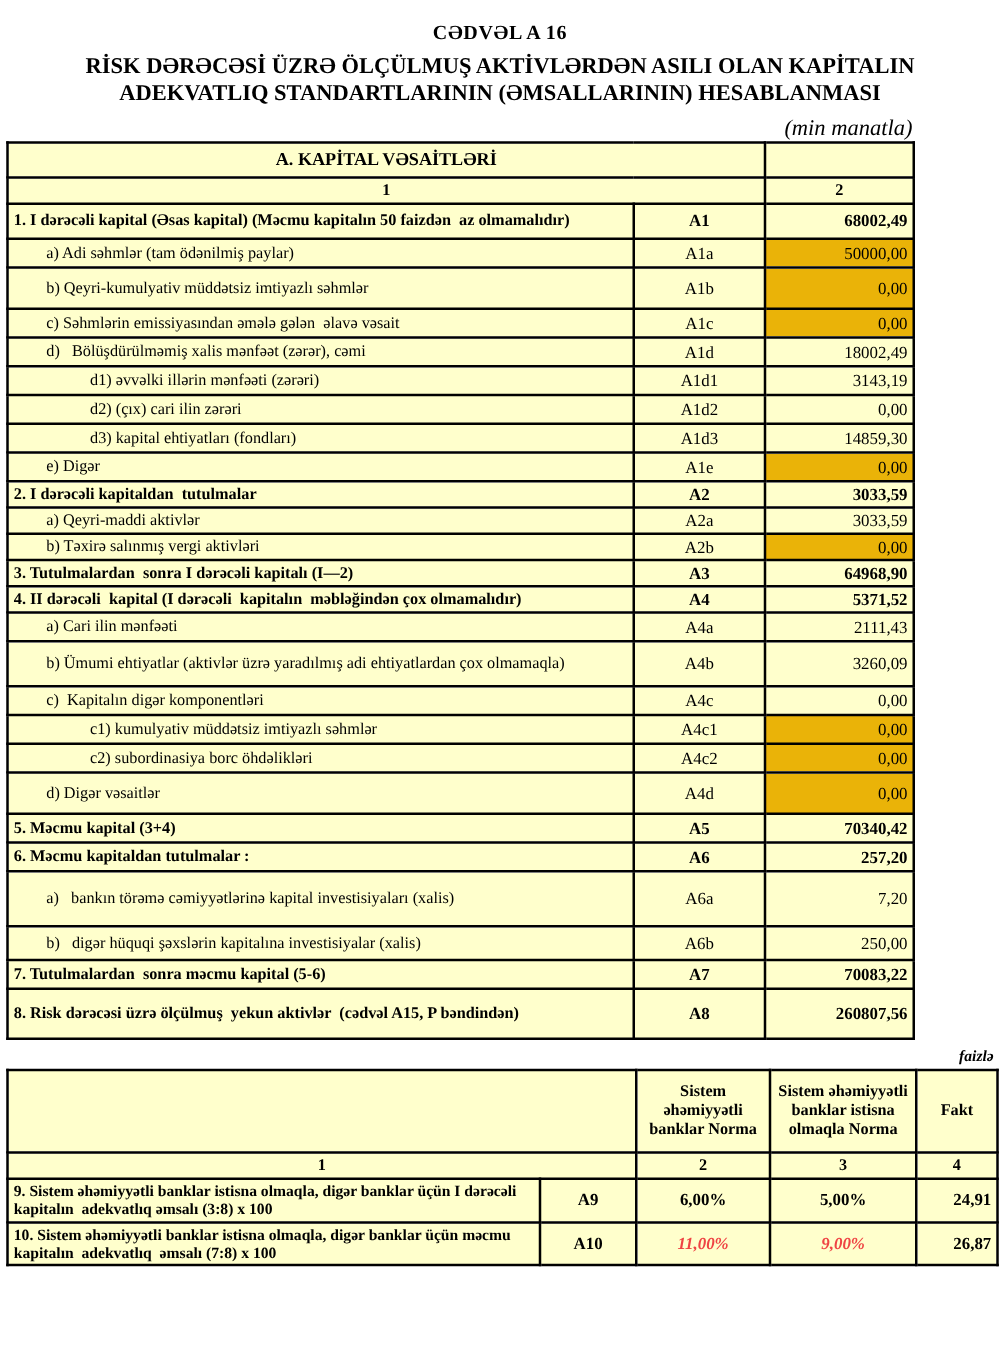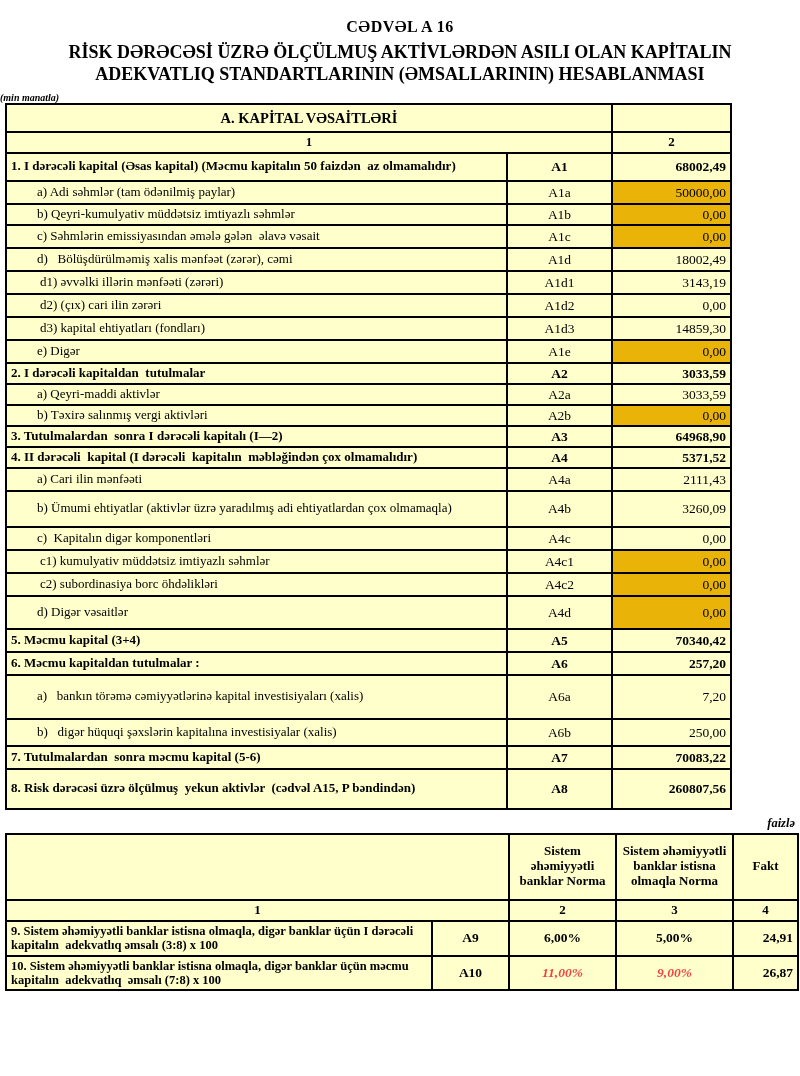--- a/index.html
+++ b/index.html
@@ -5,36 +5,36 @@
   html,body{margin:0;padding:0;}
   body{
     width:800px;height:1076px;background:#ffffff;
     font-family:"Liberation Serif","DejaVu Serif",serif;
     color:#000;position:relative;
   }
   .titles{ text-align:center; padding-top:18px; }
   .t1{ font-size:16px; font-weight:bold; letter-spacing:0.5px; }
   .t2{ font-size:18px; font-weight:bold; margin-top:6px; line-height:1.22; }
   .unit-note{
-    width:730px; text-align:left; font-style:italic; font-weight:bold;
-    font-size:10px; margin-top:6px;
+    width:730px; text-align:right; font-style:italic; font-weight:normal;
+    font-size:18px; margin-top:6px;
   }
   .unit-note2{
     width:795px; text-align:right; font-style:italic; font-weight:bold;
     font-size:12.5px; margin:6px 0 2px 0;
   }
   table{ border-collapse:collapse; table-layout:fixed; margin-left:5px; }
   td{ border:2px solid #000; background:#FFFFCC; vertical-align:middle;
       font-size:13px; line-height:1.15; overflow:hidden; }
   .main-table{ width:725px; }
   .hdr-title{ text-align:center; font-weight:bold; font-size:14.5px; height:24px; }
   .hdr-num{ text-align:center; font-weight:bold; font-size:13px; height:17px; }
   .lbl{ padding:2px 4px; white-space:pre-wrap; }
   .ind1{ padding-left:30px; }
-  .ind2{ padding-left:33px; }
+  .ind2{ padding-left:65px; }
   .code{ text-align:center; font-size:13.5px; }
   .val{ text-align:right; padding-right:4px; font-size:13.5px; white-space:nowrap; }
   .white-bg{ background:#eab308; }
   .bold{ font-weight:bold; }
   .ratio-table{ width:792px; }
   .ratio-table .lbl{ font-weight:bold; font-size:12.5px; }
   .ratio-hdr{ text-align:center; font-weight:bold; font-size:13px; padding:2px 3px; }
   .ratio-val{ text-align:center; font-weight:bold; font-size:13.5px; }
   .ratio-fakt{ text-align:right; padding-right:4px; font-weight:bold; font-size:13.5px; }
   .red{ color:#ef4444;font-style:italic; }
@@ -72,21 +72,21 @@
       <tr style="height: 28px;">
         <td class="lbl bold">1. I dərəcəli kapital (Əsas kapital) (Məcmu kapitalın 50 faizdən  az olmamalıdır)</td>
         <td class="code bold">A1</td>
         <td class="val bold">68002,49</td>
       </tr>
       <tr style="height: 23px;">
         <td class="lbl ind1">a) Adi səhmlər (tam ödənilmiş paylar)</td>
         <td class="code">A1a</td>
         <td class="val white-bg">50000,00</td>
       </tr>
-      <tr style="height: 21px; padding-left: 45px;">
+      <tr style="height: 33px; padding-left: 45px;">
         <td class="lbl ind1">b) Qeyri-kumulyativ müddətsiz imtiyazlı səhmlər</td>
         <td class="code">A1b</td>
         <td class="val white-bg">0,00</td>
       </tr>
       <tr style="height: 23px;">
         <td class="lbl ind1">c) Səhmlərin emissiyasından əmələ gələn  əlavə vəsait</td>
         <td class="code">A1c</td>
         <td class="val white-bg">0,00</td>
       </tr>
       <tr style="height: 23px;">

